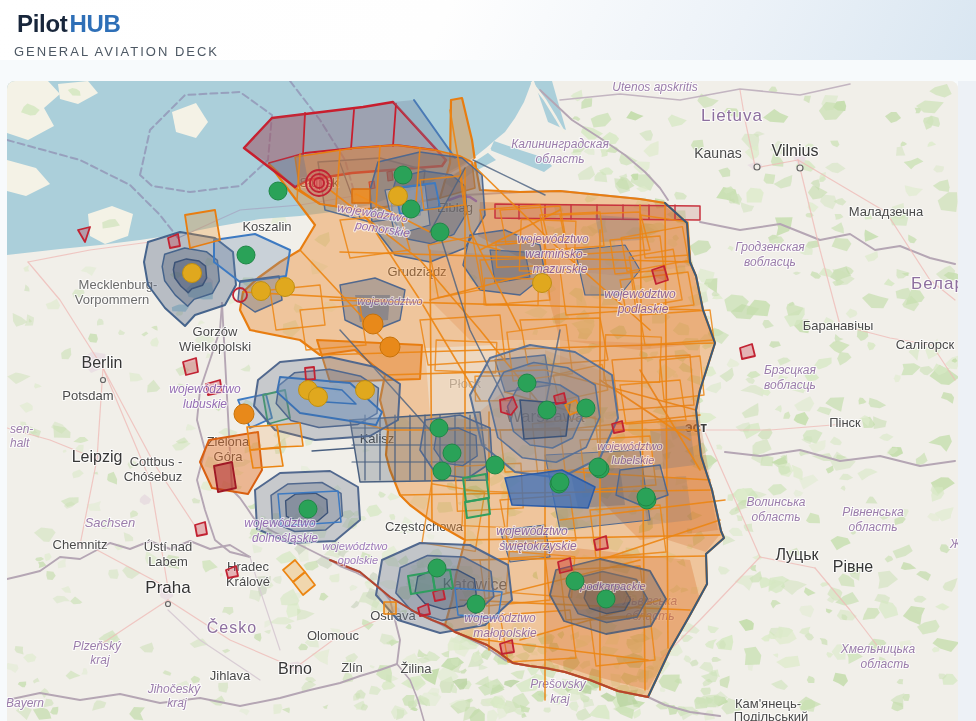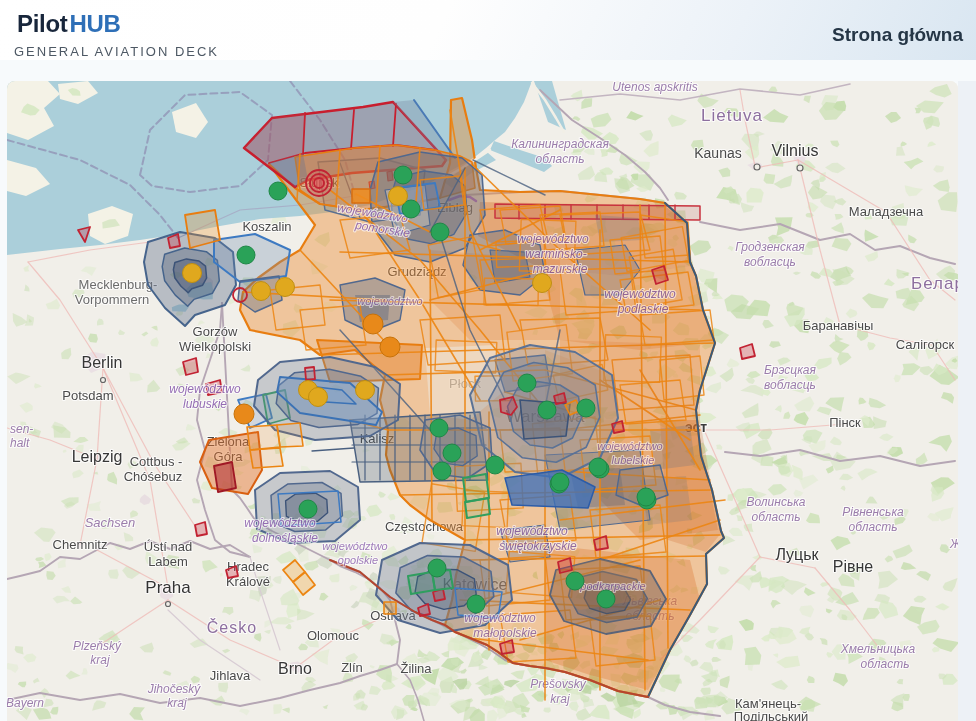--- a/index.html
+++ b/index.html
@@ -13,21 +13,20 @@
 #link{position:absolute;right:13px;top:24px;font-size:19px;font-weight:bold;color:#253646;}
 #map{position:absolute;left:7px;top:81px;width:951px;height:640px;
   border-radius:8px 8px 0 0;overflow:hidden;background:#f1efe9;}
 #rgut{position:absolute;right:0;top:81px;width:18px;height:640px;background:#edf1f6;}
 svg text{font-family:"Liberation Sans",sans-serif;paint-order:stroke;stroke:rgba(255,255,255,0.75);stroke-width:2.2px;stroke-linejoin:round;}
 </style></head>
 <body>
 <div id="hdr">
   <div id="logo">Pilot<span>HUB</span></div>
   <div id="sub">GENERAL AVIATION DECK</div>
-  <div id="link">Strona główna</div>
 </div>
 <div id="rgut"></div>
 <div id="map">
 <svg width="951" height="640" viewBox="7 81 951 640">
 <rect x="7" y="81" width="951" height="640" fill="#f1efe9"></rect>
 <polygon points="810.2,99.0 809.2,103.3 805.7,101.2 803.5,100.2 804.7,95.8 811.0,95.8" fill="#c6deae" opacity="0.64" stroke-linejoin="round" stroke-linecap="round"></polygon>
 <polygon points="737.5,196.5 738.9,203.8 726.7,199.7 716.2,198.1 723.4,187.0 735.5,189.6" fill="#c6deae" opacity="0.89" stroke-linejoin="round" stroke-linecap="round"></polygon>
 <polygon points="708.3,301.2 703.8,302.9 693.1,307.3 687.7,297.0 697.7,293.7 706.3,291.3" fill="#cce1b6" opacity="0.52" stroke-linejoin="round" stroke-linecap="round"></polygon>
 <polygon points="700.2,345.3 697.7,350.6 688.3,350.1 681.3,342.5 685.9,337.9 698.0,338.5" fill="#c2dcaa" opacity="0.55" stroke-linejoin="round" stroke-linecap="round"></polygon>
 <polygon points="563.5,210.9 559.6,212.4 554.6,214.5 554.9,209.7 553.8,206.3 561.5,205.8" fill="#c6deae" opacity="0.64" stroke-linejoin="round" stroke-linecap="round"></polygon>

